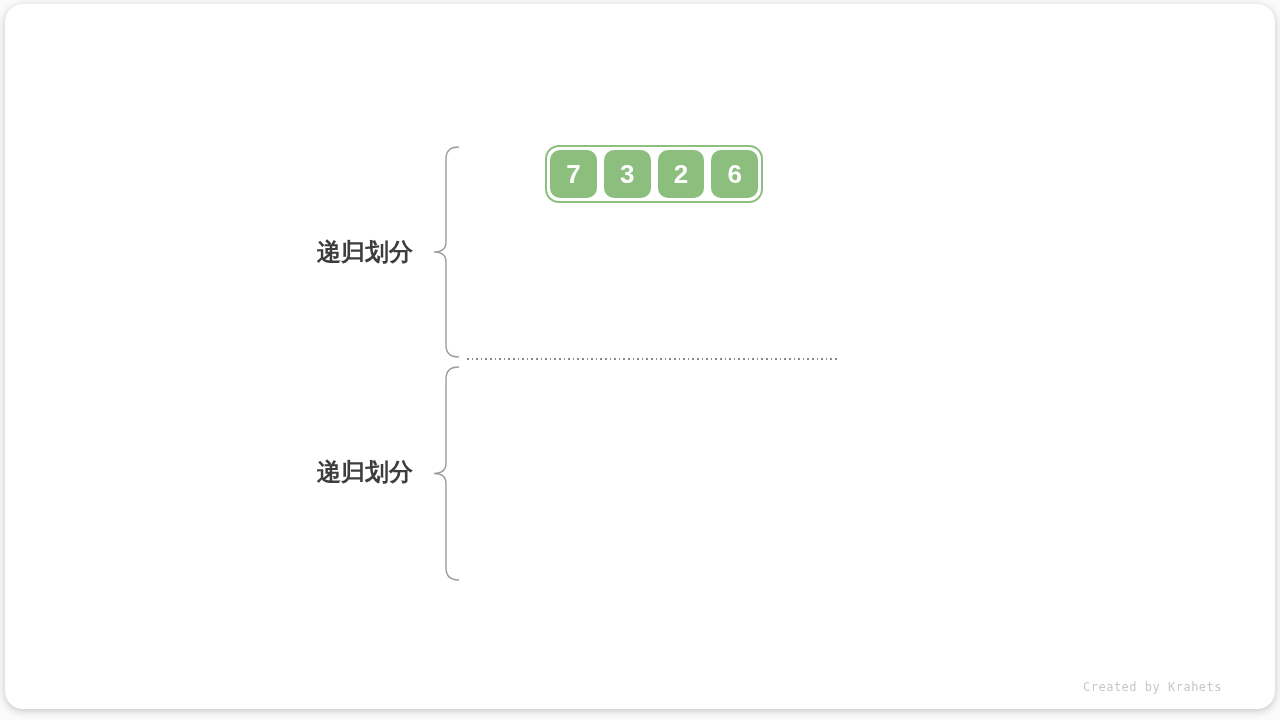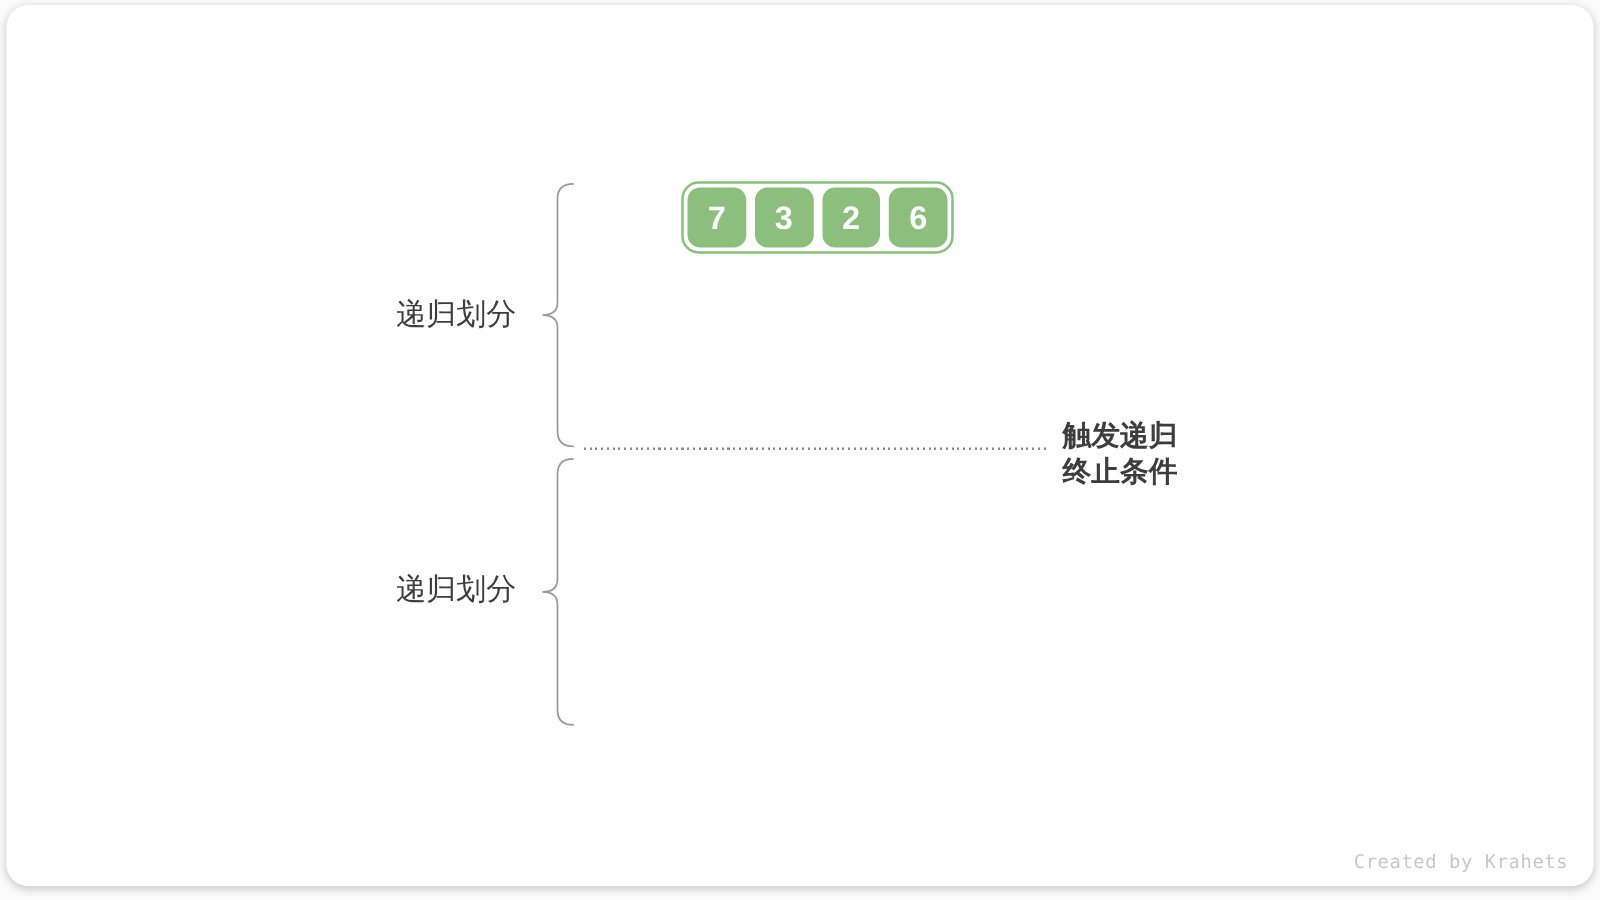--- a/index.html
+++ b/index.html
@@ -49,21 +49,21 @@
     width: 30px;
   }
   .brace-top  { left: 426px; top: 142px; height: 212px; }
   .brace-bottom { left: 426px; top: 362px; height: 215px; }
   .phase-label {
     position: absolute;
     left: 296px;
     width: 112px;
     font-size: 24px;
     line-height: 30px;
-    font-weight: normal;
+    font-weight: bold;
     color: #3d3d3d;
     text-align: right;
     white-space: nowrap;
   }
   .phase-label.divide { top: 233px; }
   .phase-label.merge  { top: 453px; }
   .dotted-line {
     position: absolute;
     left: 462px; top: 354px;
     width: 370px; height: 2px;
@@ -76,21 +76,21 @@
     font-size: 23px;
     line-height: 29px;
     font-weight: bold;
     color: #3d3d3d;
     white-space: nowrap;
   }
   .watermark {
     position: absolute;
     left: 1078px; top: 676px;
     font-family: "DejaVu Sans Mono", "Liberation Mono", monospace;
-    font-size: 15px;
+    font-size: 12px;
     color: #c8c8c8;
     letter-spacing: 0.5px;
     white-space: nowrap;
   }
 </style>
 </head>
 <body>
 
 <div class="stage">
   <div class="card">
@@ -101,24 +101,20 @@
       <div class="array-cell" style="background: rgb(140, 190, 125);">2</div>
       <div class="array-cell" style="background: rgb(140, 190, 125);">6</div>
     </div>
 
     <svg class="brace brace-top" viewBox="0 0 30 212" preserveAspectRatio="none">
       <path d="M 27.5 1 Q 15 1 15 13 L 15 96 Q 15 106 3 106 Q 15 106 15 116 L 15 199 Q 15 211 27.5 211" fill="none" stroke="#9b9b9b" stroke-width="1.4" stroke-linecap="round"></path>
     </svg>
     <div class="phase-label divide">递归划分</div>
 
     <div class="dotted-line"></div>
-    <div class="terminate-label">
-      <div>触发递归</div>
-      <div>终止条件</div>
-    </div>
 
     <svg class="brace brace-bottom" viewBox="0 0 30 212" preserveAspectRatio="none">
       <path d="M 27.5 1 Q 15 1 15 13 L 15 96 Q 15 106 3 106 Q 15 106 15 116 L 15 199 Q 15 211 27.5 211" fill="none" stroke="#9b9b9b" stroke-width="1.4" stroke-linecap="round"></path>
     </svg>
     <div class="phase-label merge">递归划分</div>
 
     <div class="watermark">Created by Krahets</div>
 
   </div>
 </div>

